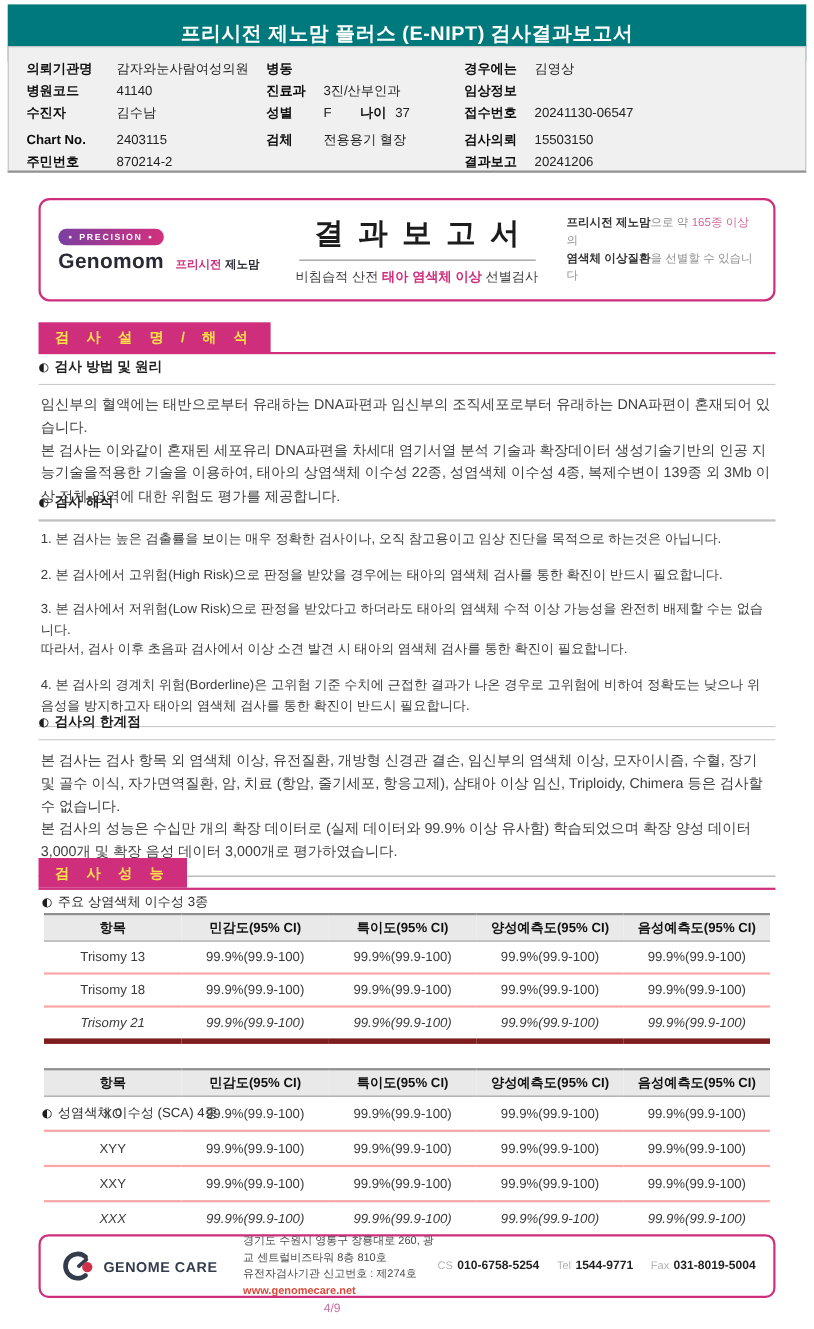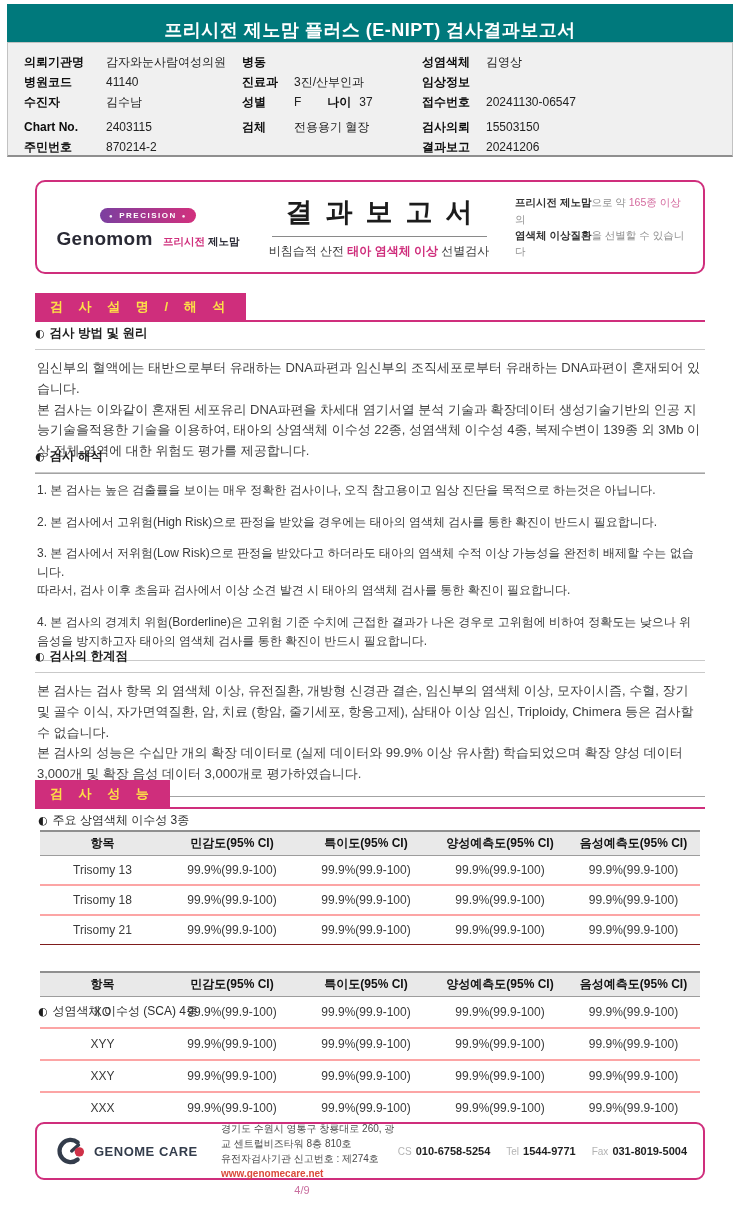--- a/index.html
+++ b/index.html
@@ -19,21 +19,21 @@
   .info-row { display:flex; align-items:center; height:20px; font-size:12px; white-space:nowrap; }
   .info-row.gap { margin-top:5px; }
   .info-label { font-weight:bold; color:#0d0d0d; }
   .c1 .info-label { width:82px; } .c2 .info-label { width:52px; } .c3 .info-label { width:64px; }
   .info-value { color:#222; }
   .inline-label { font-weight:bold; color:#0d0d0d; margin-left:26px; margin-right:8px; }
 
   
   .report-box { position:absolute; left:35px; top:180px; width:670px; height:94px; box-sizing:border-box;
                 border:2px solid #cf2e7c; border-radius:10px; display:flex; align-items:center; padding:0 16px; background:#fff; }
-  .logo-block { width:190px;text-align:center; }
+  .logo-block { width:190px; }
   .precision-badge { display:inline-flex; align-items:center; gap:5px; background:linear-gradient(90deg,#7b3fa0,#d2307d);
                      color:#fff; font-size:8px; font-weight:bold; letter-spacing:1.5px; padding:3px 9px; border-radius:9px; }
   .badge-dot { font-size:6px; line-height:1; color:rgba(255,255,255,0.9); }
   .brand-line { margin-top:5px; white-space:nowrap; }
   .brand-en { font-size:19px; font-weight:bold; color:#2a2a35; letter-spacing:0.3px; }
   .brand-kr { font-size:10.5px; font-weight:bold; margin-left:6px; }
   .brand-kr .accent { color:#cf2e7c; }
   .brand-kr .dark { color:#2a2a35; }
   .title-block { flex:1; text-align:center; }
   .report-title { font-size:27px; font-weight:bold; color:#1c1c1c; letter-spacing:13px; text-indent:13px; }
@@ -62,21 +62,21 @@
 
   
   .table-caption { position:absolute; left:38px; font-size:12px; color:#2e2e2e; }
   .tc1 { top:812px; } .tc2 { top:1003px; }
   .perf-table { position:absolute; left:40px; width:660px; border-collapse:collapse; }
   .t1 { top:830px; } .t2 { top:971px; }
   .perf-table th { background:#e9e9e9; border-top:2px solid #8f8f8f; border-bottom:1px solid #9d9d9d;
                    font-size:12px; font-weight:bold; color:#111; padding:3px 0; }
   .perf-table td { text-align:center; font-size:12px; color:#3a3a3a; border-bottom:2px solid #fca5a5; }
   .t1 td { padding:7px 0; } .t2 td { padding:8px 0; }
-  .perf-table tr:last-child td { border-bottom:1px solid #7f1d1d; }
+  .perf-table tr:last-child td { border-bottom:5px solid #7f1d1d;font-style:italic; }
 
   
   .footer-box { position:absolute; left:35px; top:1122px; width:670px; height:58px; box-sizing:border-box;
                 border:2px solid #cf2e7c; border-radius:9px; display:flex; align-items:center; padding:0 16px; background:#fff; }
   .gc-logo { display:flex; align-items:center; width:168px; }
   .gc-mark { width:34px; height:30px; margin-right:7px; }
   .gc-name { font-size:13px; font-weight:bold; color:#333c4b; letter-spacing:0.5px; white-space:nowrap; }
   .addr-block { flex:1; font-size:10px; color:#4a4a4a; line-height:1.5; }
   .addr-link { color:#d94b3b; font-weight:bold; text-decoration:none; }
   .contact-block { display:flex; align-items:baseline; gap:16px; white-space:nowrap; }
@@ -134,21 +134,21 @@
         <span class="inline-label">나이</span>
         <span class="info-value">37</span>
       </div>
       <div class="info-row gap">
         <span class="info-label">검체</span>
         <span class="info-value">전용용기 혈장</span>
       </div>
     </div>
     <div class="info-col3 c3">
       <div class="info-row">
-        <span class="info-label">성염색체</span>
+        <span class="info-label">경우에는</span>
         <span class="info-value">김영상</span>
       </div>
       <div class="info-row">
         <span class="info-label">임상정보</span>
         <span class="info-value"></span>
       </div>
       <div class="info-row">
         <span class="info-label">접수번호</span>
         <span class="info-value">20241130-06547</span>
       </div>

